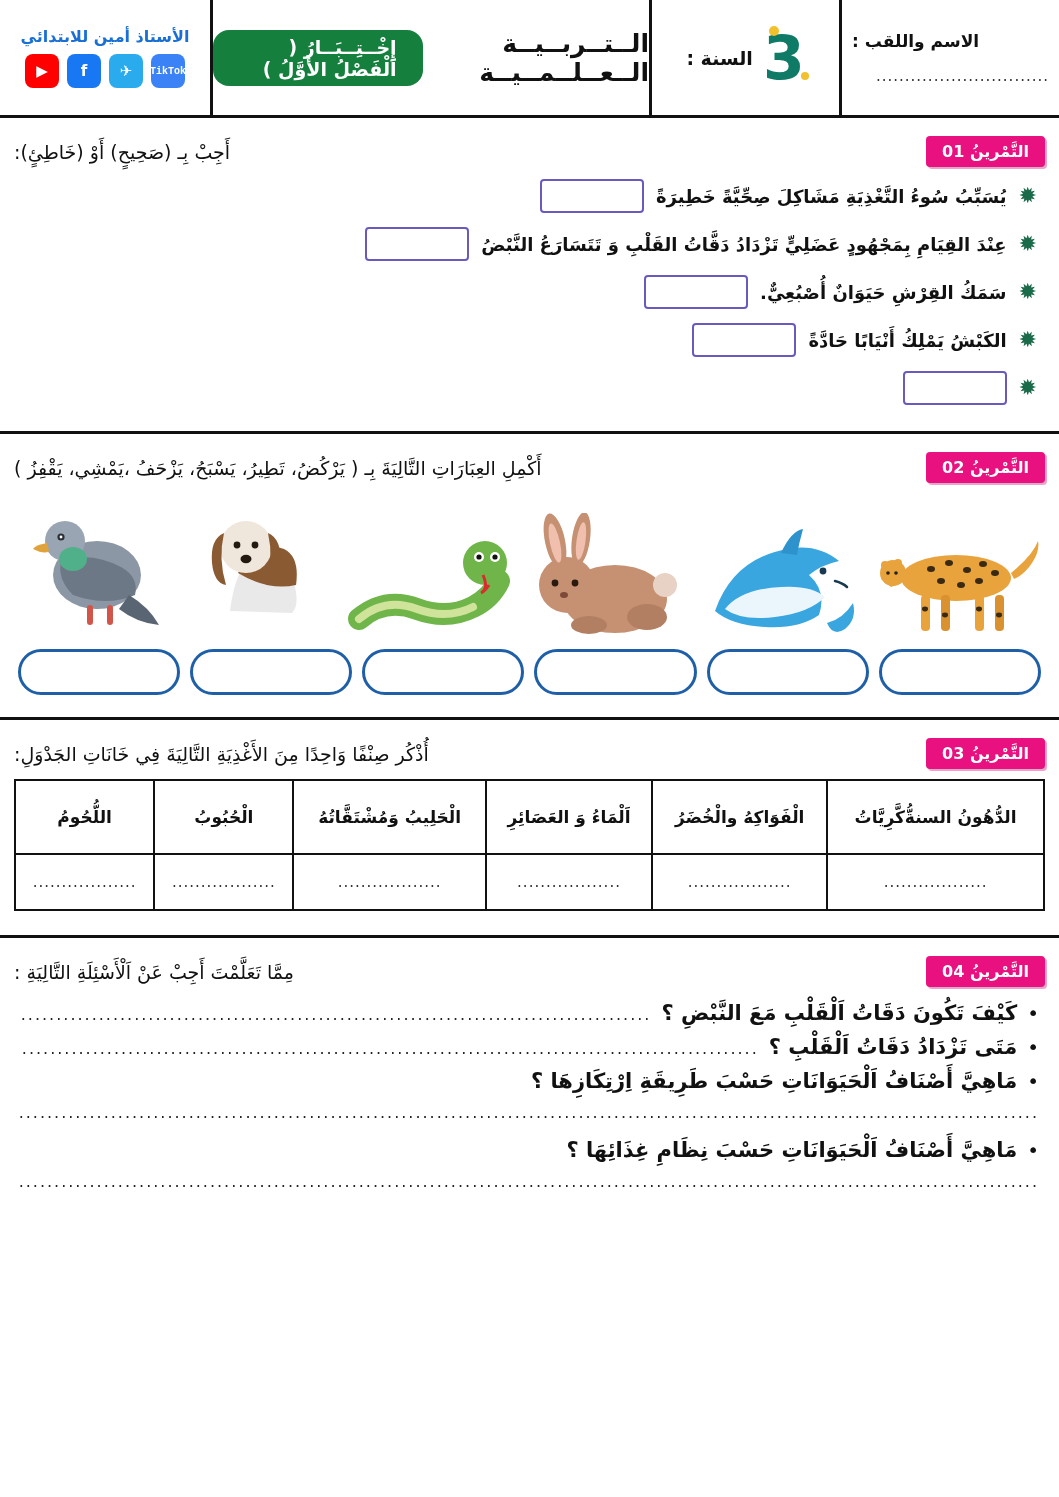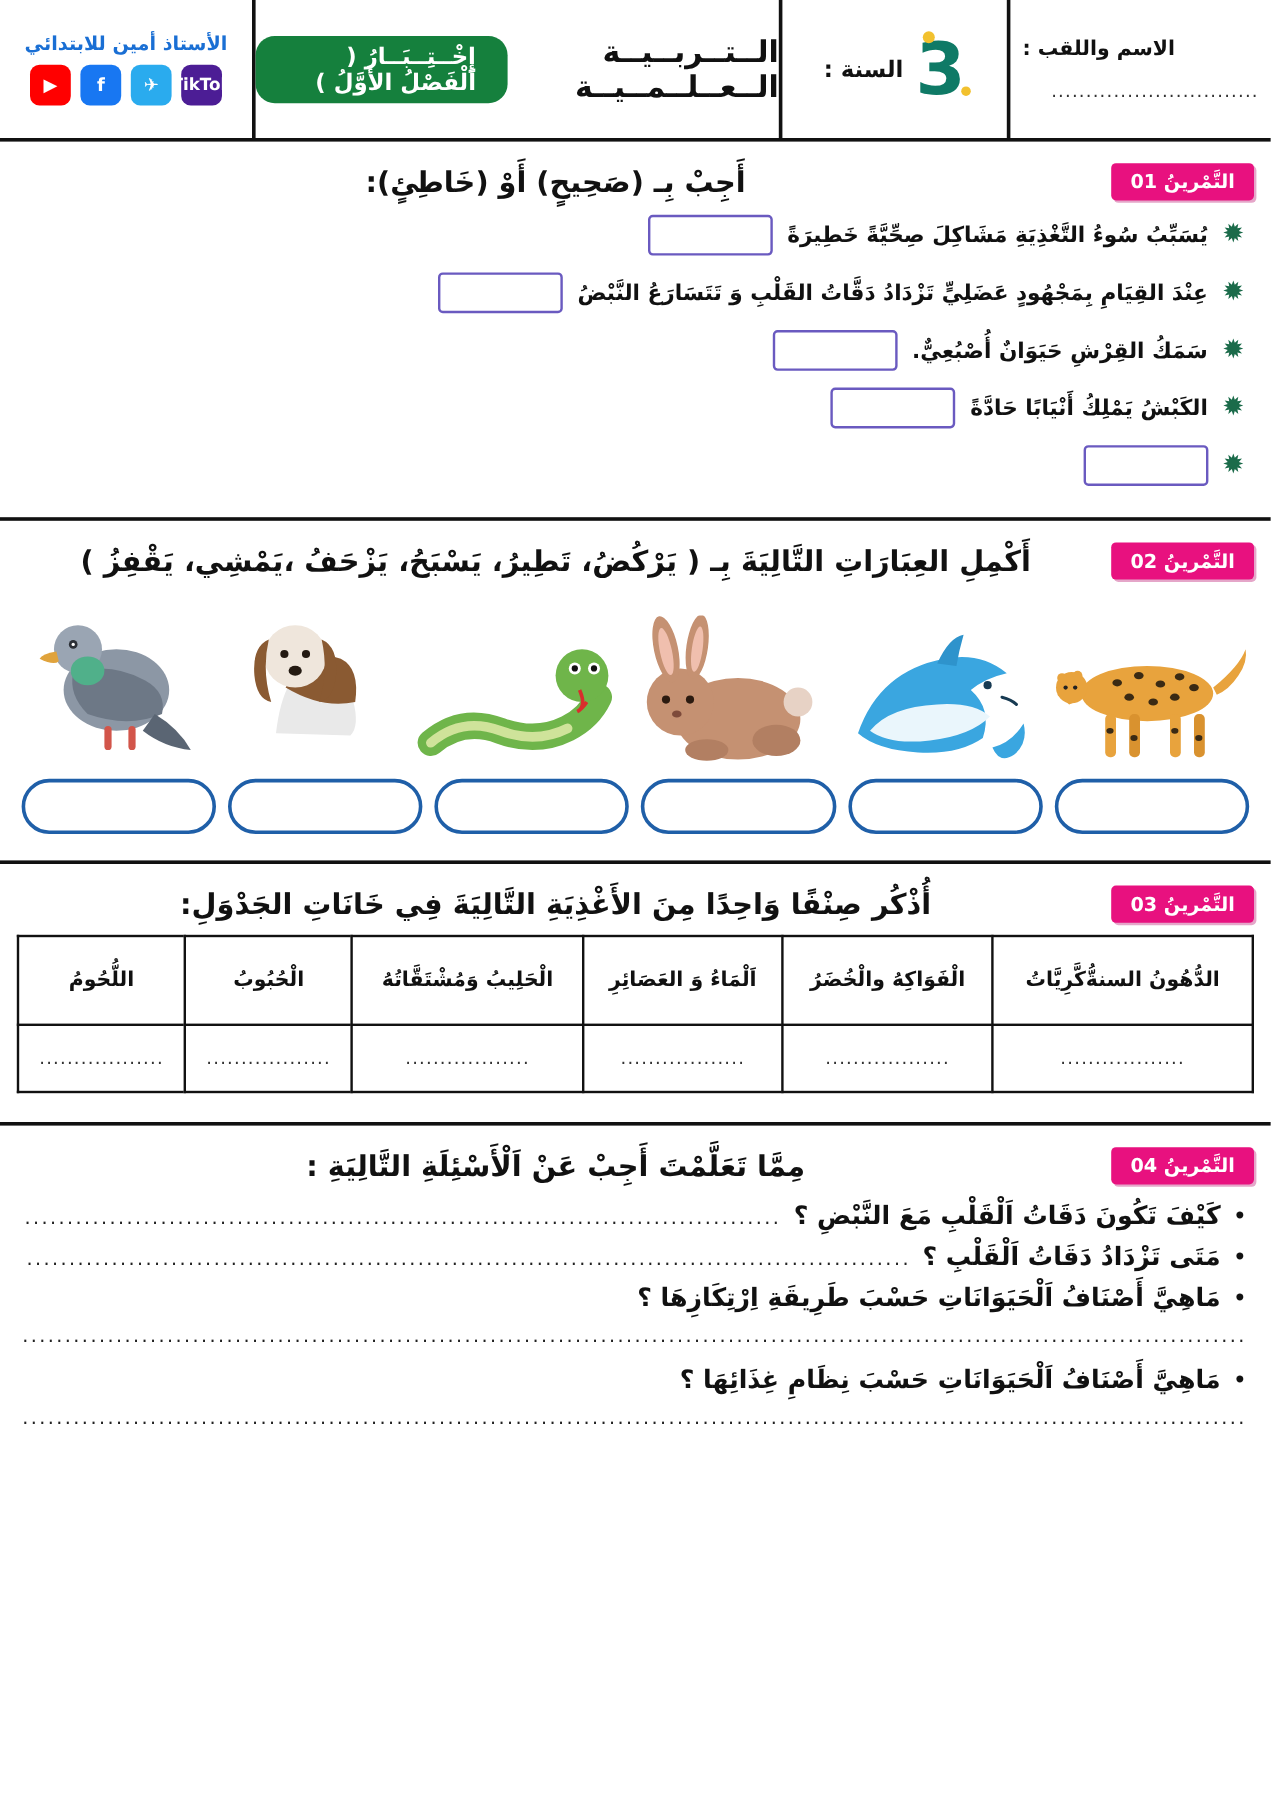--- a/index.html
+++ b/index.html
@@ -110,21 +110,21 @@
     font-weight: bold;
     font-size: 16px;
   }
   .socials { display: flex; gap: 8px; }
   .soc {
     width: 34px; height: 34px;
     border-radius: 8px;
     display: flex; align-items: center; justify-content: center;
     color: #fff; font-size: 15px; font-weight: bold;
   }
-  .soc.tiktok { background: #4c1d95; font-size: 14px; }
+  .soc.tiktok { background: #3b82f6; font-size: 10px; font-family: Liberation Mono, monospace; }
   .soc.telegram { background: #2aabee; }
   .soc.facebook { background: #1877f2; }
   .soc.youtube { background: #ff0000; }
 
   
   .section { padding: 10px 14px 12px 14px; }
   .sec-divider { border-bottom: 3px solid #111; }
 
   .ex-head {
     display: flex;
@@ -137,24 +137,24 @@
     background: #e8117f;
     color: #fff;
     font-weight: bold;
     font-size: 16px;
     padding: 6px 16px;
     border-radius: 4px;
     white-space: nowrap;
     box-shadow: 2px 2px 0 rgba(180,0,100,.35);
   }
   .ex-text {
-    font-size: 24px;
-    font-weight: bold;
+    font-size: 19px;
+    font-weight: normal;
     flex: 1;
-    text-align: center;
+    text-align: left;
   }
 
   
   .tf-list { margin: 12px 8px 6px 8px; }
   .tf-row {
     display: flex;
     flex-direction: row;
     align-items: center;
     justify-content: flex-start;
     gap: 12px;

